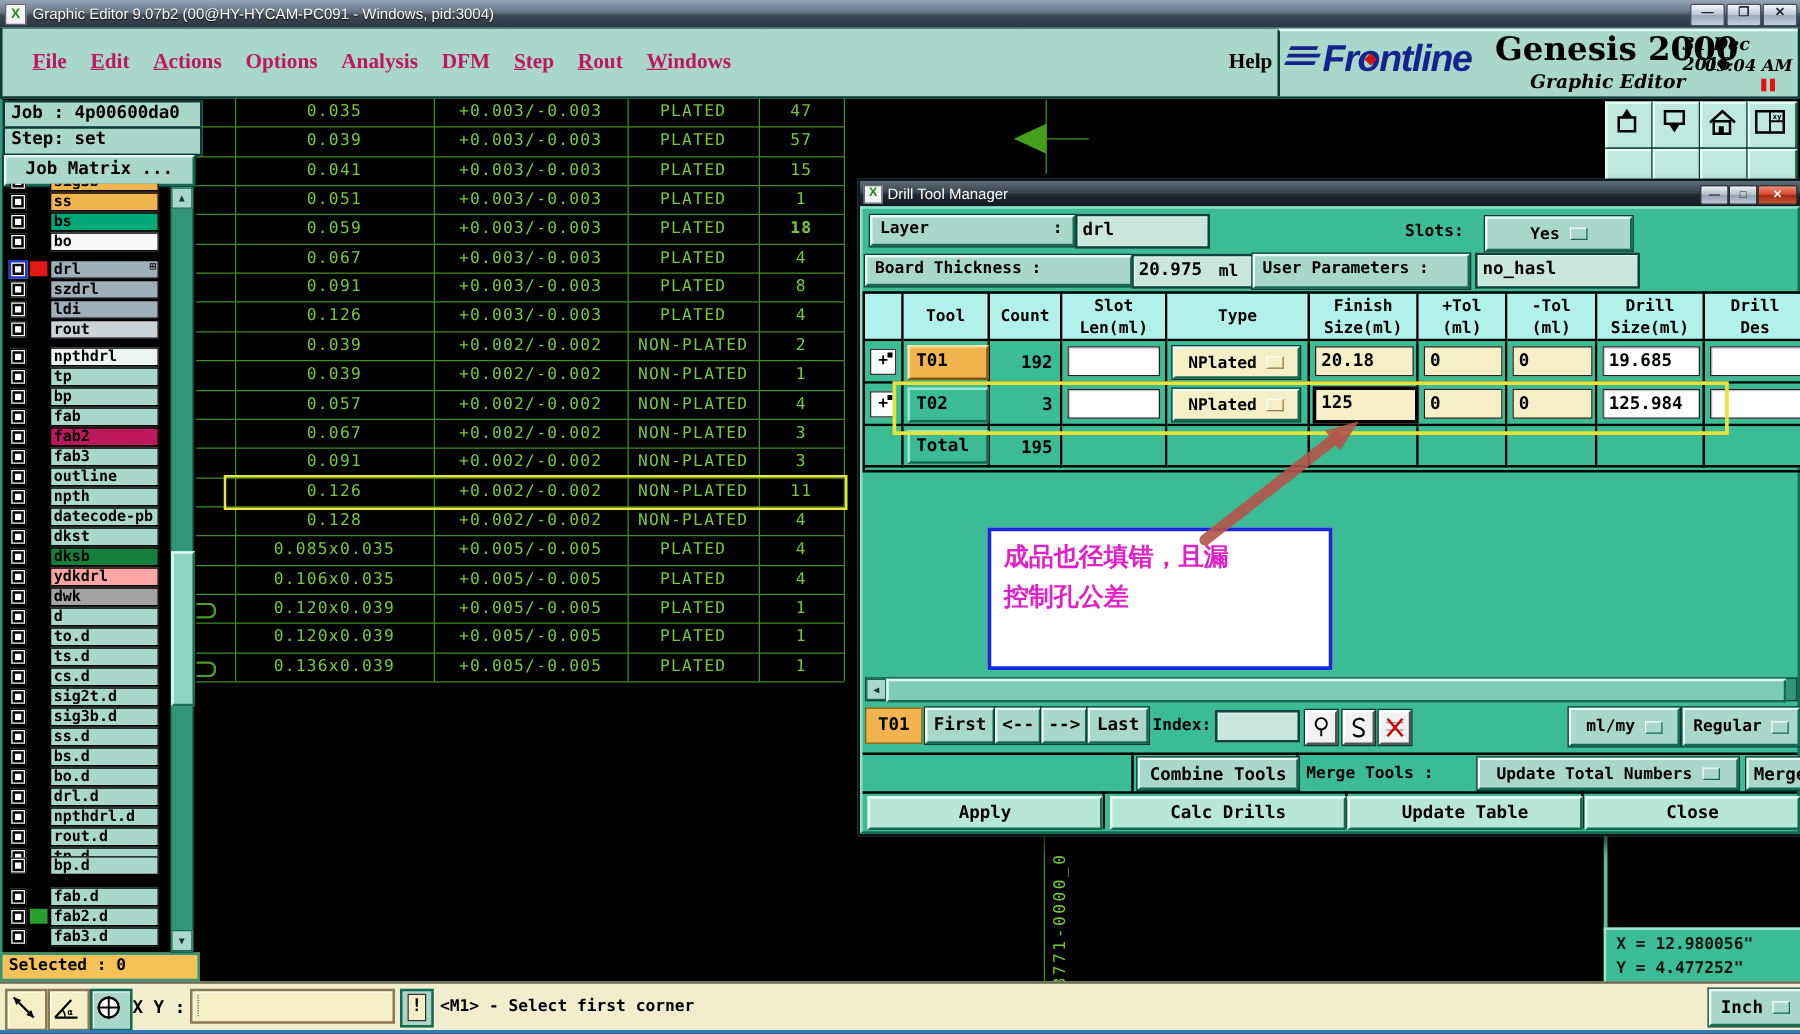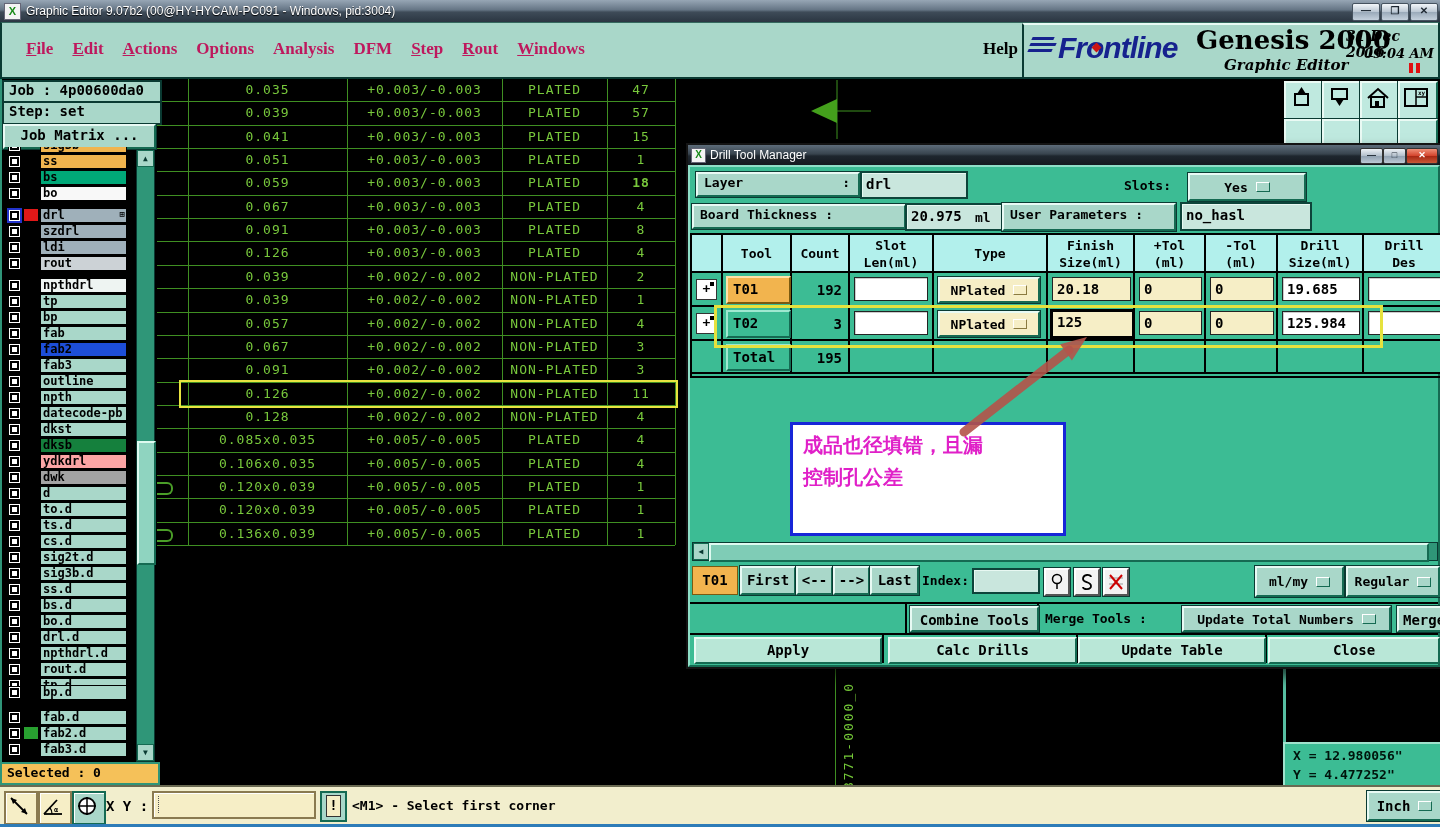--- a/index.html
+++ b/index.html
@@ -193,21 +193,21 @@
       <div class="abs layer-row" style="left: 0px; top: 163px; width: 156px; height: 16px;">
         <div class="cb"></div>
         <div class="layer-label" style="background: rgb(169, 215, 201);">bp</div>
       </div>
       <div class="abs layer-row" style="left: 0px; top: 179px; width: 156px; height: 16px;">
         <div class="cb"></div>
         <div class="layer-label" style="background: rgb(169, 215, 201);">fab</div>
       </div>
       <div class="abs layer-row" style="left: 0px; top: 195px; width: 156px; height: 16px;">
         <div class="cb"></div>
-        <div class="layer-label" style="background: #1d4ed8;">fab2</div>
+        <div class="layer-label" style="background: #be185d;">fab2</div>
       </div>
       <div class="abs layer-row" style="left: 0px; top: 211px; width: 156px; height: 16px;">
         <div class="cb"></div>
         <div class="layer-label" style="background: rgb(169, 215, 201);">fab3</div>
       </div>
       <div class="abs layer-row" style="left: 0px; top: 227px; width: 156px; height: 16px;">
         <div class="cb"></div>
         <div class="layer-label" style="background: rgb(169, 215, 201);">outline</div>
       </div>
       <div class="abs layer-row" style="left: 0px; top: 243px; width: 156px; height: 16px;">

